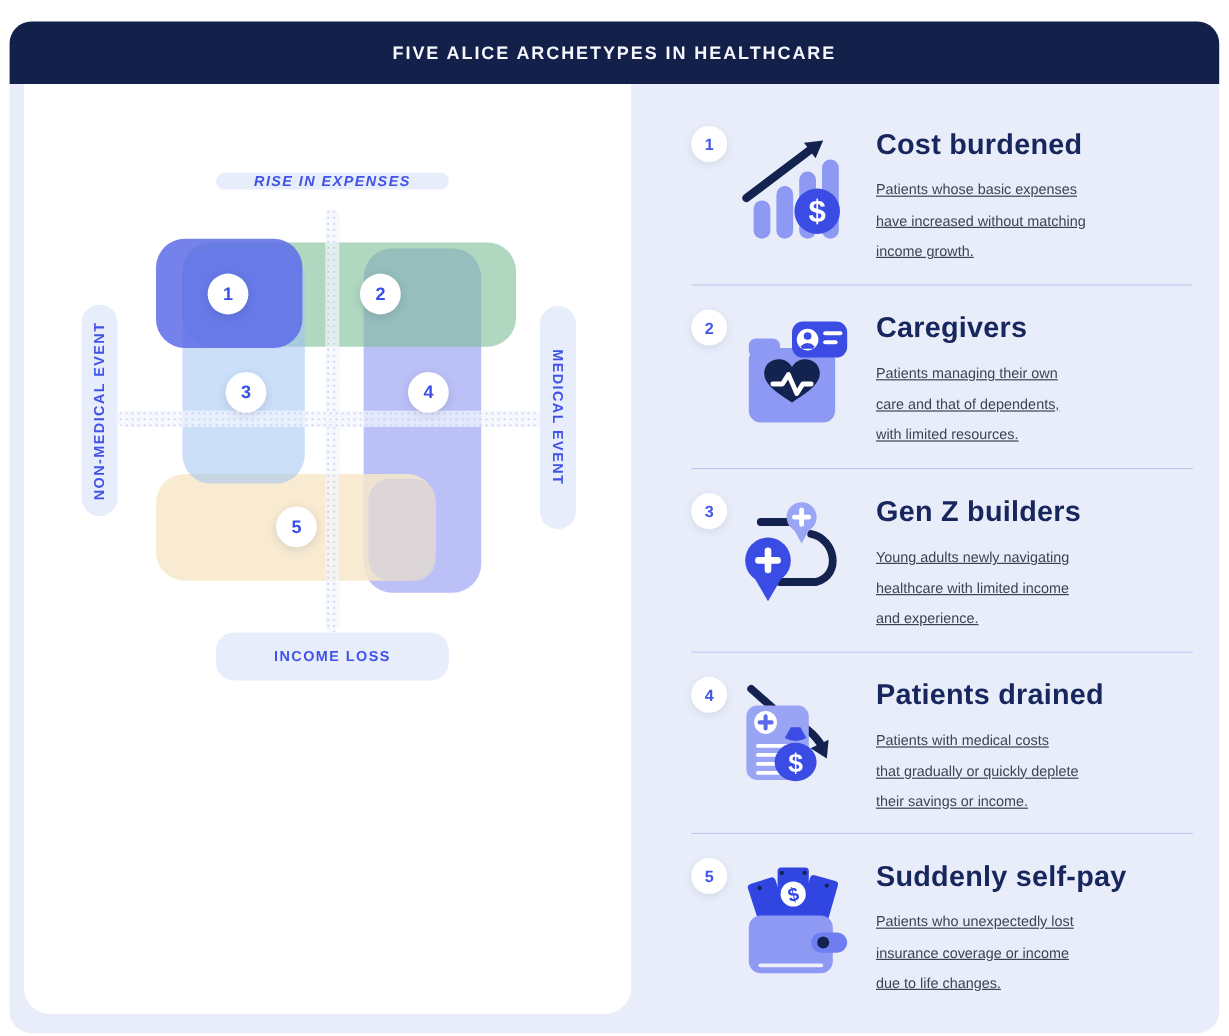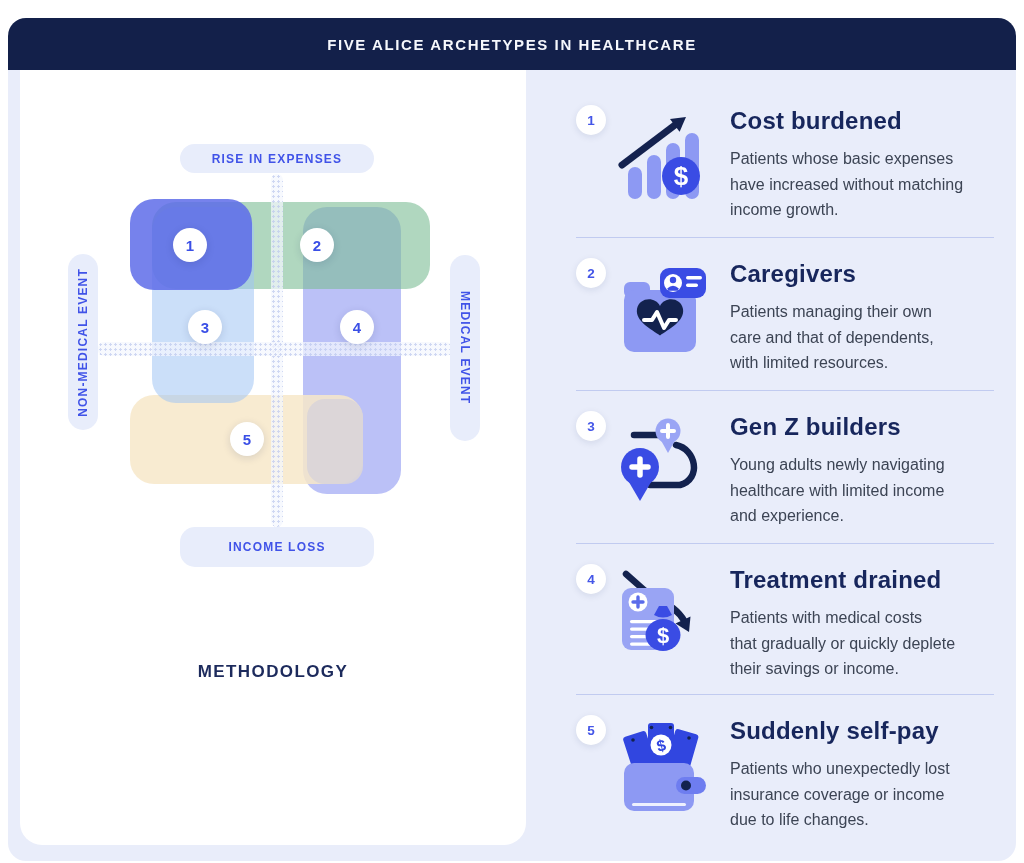--- a/index.html
+++ b/index.html
@@ -35,21 +35,21 @@
   .axis-v { left:251px; top:104px; width:12px; height:353px; }
   .axis-h { left:78px; top:272px; width:354px; height:14px; }
 
   .q-circle { position:absolute; width:34px; height:34px; border-radius:50%; background:#ffffff;
     box-shadow:0 2px 8px rgba(23,37,84,0.14); display:flex; align-items:center; justify-content:center;
     color:#3A4FE6; font-size:15px; font-weight:700; }
 
   .q-pill { position:absolute; background:#E8EDFB; border-radius:15px;
     color:#4053E8; font-size:12px; font-weight:700; letter-spacing:1.2px;
     display:flex; align-items:center; justify-content:center; }
-  .q-pill-top    { left:160px; top:74px;  width:194px; height:29px; }
+  .q-pill-top    { left:160px; top:74px;  width:194px; height:14px;font-style:italic; }
   .q-pill-bottom { left:160px; top:457px; width:194px; height:40px; }
   .q-pill-left   { left:48px;  top:184px; width:30px;  height:176px; }
   .q-pill-right  { left:430px; top:185px; width:30px;  height:186px; }
   .q-pill-left span  { writing-mode:vertical-rl; text-orientation:sideways; transform:rotate(180deg); white-space:nowrap; }
   .q-pill-right span { writing-mode:vertical-rl; text-orientation:sideways; white-space:nowrap; }
 
   
   .methodology { position:absolute; left:16px; top:592px; width:474px; text-align:center; }
   .meth-heading { color:#1C2A5C; font-size:17px; font-weight:700; letter-spacing:1.4px; margin-bottom:15px; }
   .meth-body { color:#394150; font-size:16.5px; line-height:26px; white-space:pre-line; }
@@ -66,21 +66,21 @@
   .divider { position:absolute; left:36px; right:30px; height:1px; background:#C1CBF0; }
   .div-1 { top:167px; } .div-2 { top:320px; } .div-3 { top:473px; } .div-4 { top:624px; }
 
   .num-badge { width:30px; height:30px; border-radius:50%; background:#ffffff; flex:0 0 30px;
     box-shadow:0 2px 7px rgba(23,37,84,0.10); display:flex; align-items:center; justify-content:center;
     color:#4456E8; font-size:13.5px; font-weight:700; }
   .icon-wrap { width:96px; height:100px; flex:0 0 96px; margin:4px 20px 0 8px;
     display:flex; align-items:flex-start; justify-content:center; }
   .arch-text { flex:1; padding-top:2px; }
   .arch-title { color:#17265C; font-size:24px; font-weight:700; letter-spacing:0.2px; margin-bottom:11px; }
-  .arch-desc { color:#3C4454; font-size:16px; line-height:25.5px; white-space:pre-line; }
+  .arch-desc { color:#3C4454; font-size:12px; line-height:25.5px; white-space:pre-line;text-decoration:underline; }
 </style>
 </head>
 <body>
 
 <div class="page">
 
   <div class="header">
     <div class="header-title">FIVE ALICE ARCHETYPES IN HEALTHCARE</div>
   </div>
 
@@ -114,21 +114,20 @@
         </div>
         <div class="q-pill q-pill-left">
           <span>NON-MEDICAL EVENT</span>
         </div>
         <div class="q-pill q-pill-right">
           <span>MEDICAL EVENT</span>
         </div>
       </div>
 
       <div class="methodology">
-        <div class="meth-heading">METHODOLOGY</div>
       </div>
     </div>
 
     <div class="right-col">
 
       <div class="arch-item arch-item-1">
         <div class="num-badge">1</div>
         <div class="icon-wrap">
           <svg width="96" height="96" viewBox="0 0 96 96">
             <rect x="14" y="58" width="14" height="32" rx="7" fill="#8D99F3"></rect>
@@ -210,21 +209,21 @@
             <rect x="16" y="52" width="36" height="3.2" rx="1.6" fill="#ffffff"></rect>
             <rect x="16" y="59.5" width="36" height="3.2" rx="1.6" fill="#ffffff"></rect>
             <rect x="16" y="67" width="36" height="3.2" rx="1.6" fill="#ffffff"></rect>
             <rect x="16" y="74.5" width="26" height="3.2" rx="1.6" fill="#ffffff"></rect>
             <path d="M40,47 L45,38 H53 L58,47 Q49,52 40,47 Z" fill="#3A4CE4"></path>
             <ellipse cx="49" cy="67" rx="17.5" ry="16" fill="#3A4CE4"></ellipse>
             <text x="49" y="75" text-anchor="middle" font-size="22" font-weight="bold" fill="#ffffff">$</text>
           </svg>
         </div>
         <div class="arch-text">
-          <div class="arch-title">Treatment drained</div>
+          <div class="arch-title">Patients drained</div>
           <div class="arch-desc">Patients with medical costs
 that gradually or quickly deplete
 their savings or income.</div>
         </div>
       </div>
       <div class="divider div-4"></div>
 
       <div class="arch-item arch-item-5">
         <div class="num-badge">5</div>
         <div class="icon-wrap">

